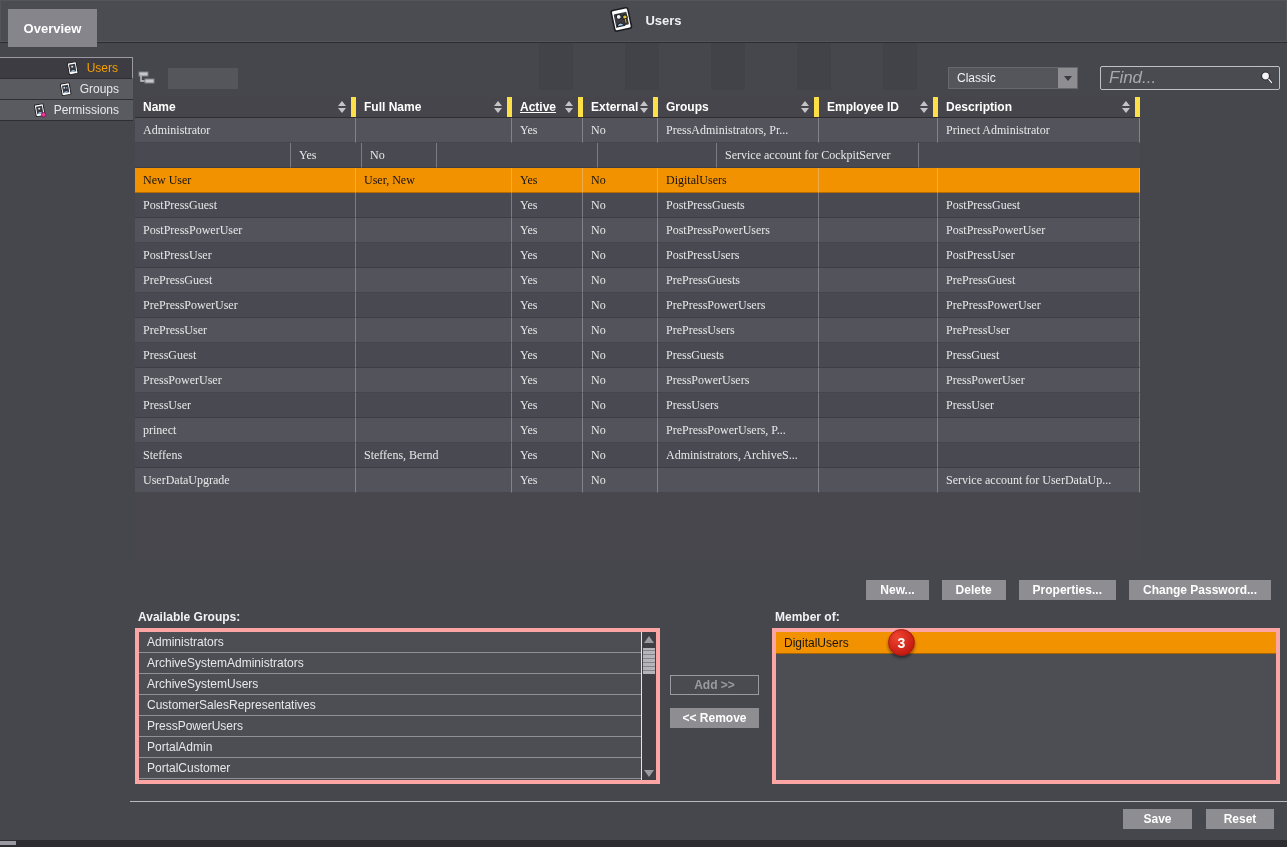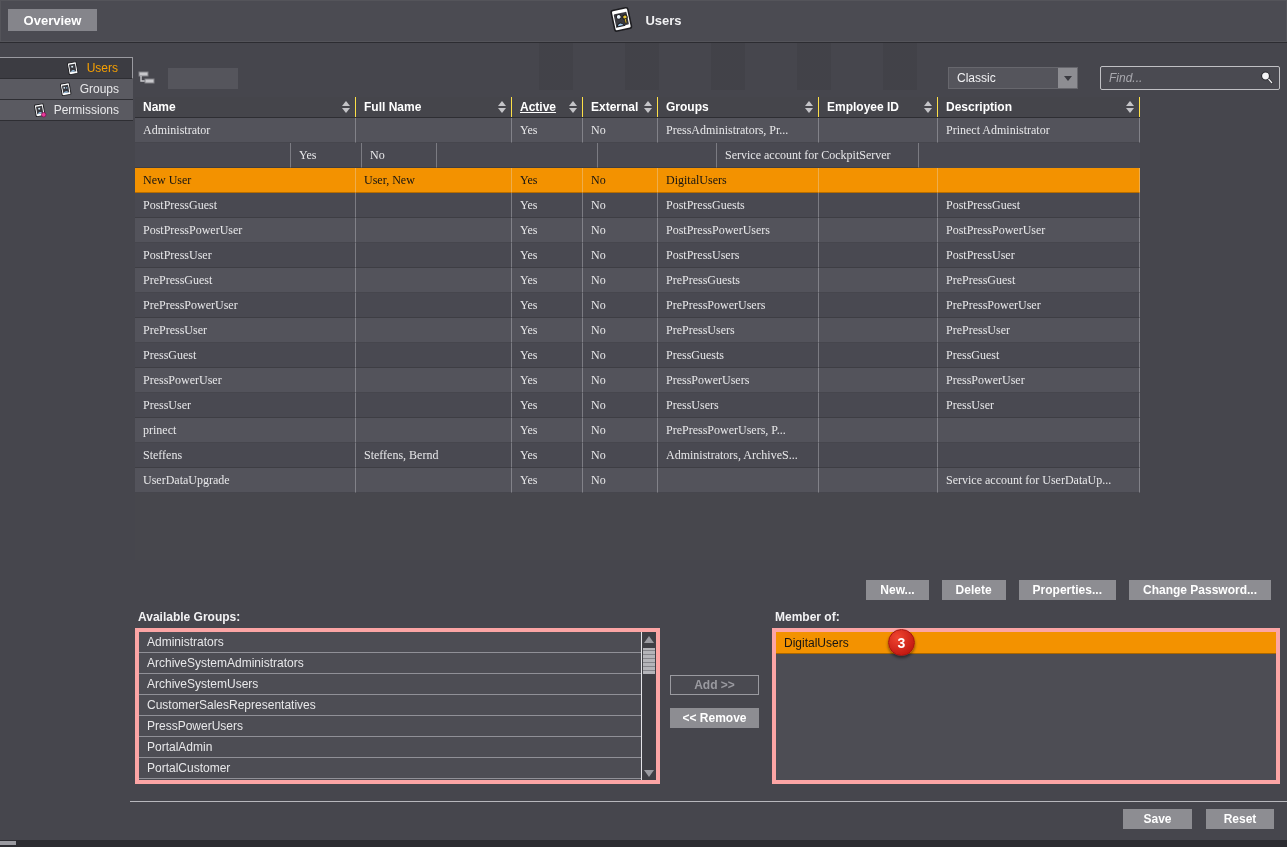--- a/index.html
+++ b/index.html
@@ -8,21 +8,21 @@
   #app { position:relative; width:1287px; height:847px; background:#46464d; overflow:hidden; }
 
   
   .topbar { position:absolute; left:0; top:0; width:1287px; height:43px; background:#4b4b52;
             border-bottom:1px solid #2c2c31; box-shadow:inset 0 0 0 1px rgba(255,255,255,0.05); }
   .ghosts { position:absolute; left:487px; top:4px; width:470px; height:86px; pointer-events:none;
             background:repeating-linear-gradient(90deg, transparent 0 52px, rgba(0,0,0,0.06) 52px 86px); }
   .btn { display:inline-flex; align-items:center; justify-content:center;
          background:#8d8d92; color:#fff; font-weight:bold; font-size:12px;
          border:none; cursor:pointer; }
-  .overview-btn { position:absolute; left:8px; top:9px; width:89px; height:22px; background:#85858b; font-size:13px; }
+  .overview-btn { position:absolute; left:8px; top:9px; width:89px; height:38px; background:#85858b; font-size:13px; }
   .title-wrap { position:absolute; left:50%; top:5px; transform:translateX(-50%);
                 display:flex; align-items:center; gap:10px; }
   .title-wrap .ttl { color:#f0f0f2; font-weight:bold; font-size:13px; }
 
   
   .side-tabs { position:absolute; left:0; top:57px; width:133px; border-top:1px solid #9a9aa0; }
   .side-tab { height:21px; display:flex; align-items:center; justify-content:flex-end;
               gap:7px; padding-right:14px; font-size:12px; color:#e8e8ea;
               background:#5a5a61; border-bottom:1px solid #2e2e33; cursor:pointer; }
   .side-tab.active { background:#3c3c42; color:#f7a000; border-right:1px solid #9a9aa0; }
@@ -33,30 +33,30 @@
   .quick-filter { position:absolute; left:168px; top:68px; width:70px; height:21px; background:#55555c; }
   .view-select { position:absolute; left:948px; top:67px; width:130px; height:22px; display:flex;
                  border:1px solid #67676d; cursor:pointer; }
   .view-select .val { flex:1; background:#55555c; color:#f2f2f4; font-size:12px;
                       display:flex; align-items:center; padding-left:8px; }
   .view-select .arrow { width:19px; background:#8d8d92; display:flex; align-items:center; justify-content:center; }
   .view-select .arrow .tri { width:0; height:0; border-left:4px solid transparent; border-right:4px solid transparent;
                              border-top:5px solid #3a3a40; }
   .find-wrap { position:absolute; left:1100px; top:66px; width:180px; height:24px; }
   .find-wrap input { width:100%; height:100%; background:#4a4a51; border:1px solid #c0c0c4; border-radius:2px;
-                     color:#e8e8ea; font-size:12px; padding:0 26px 0 8px;
+                     color:#e8e8ea; font-size:17px; padding:0 26px 0 8px;
                      font-family:"Liberation Sans", sans-serif; outline:none; }
   .find-wrap input::placeholder { color:#a8a8ae; font-style:italic; }
   .find-wrap .mag { position:absolute; right:5px; top:4px; width:16px; height:16px; }
 
   
   .table { position:absolute; left:135px; top:97px; width:1005px; height:463px; background:#47474d; font-size:12px; }
   .thead { display:flex; height:21px; background:#45454b; border-bottom:1px solid #2e2e33; }
   .th { display:flex; align-items:center; justify-content:space-between; padding:0 4px 0 8px;
-        color:#fff; font-weight:bold; border-right:1px solid #fde047; cursor:pointer; overflow:hidden; white-space:nowrap; }
+        color:#fff; font-weight:bold; border-right:5px solid #fde047; cursor:pointer; overflow:hidden; white-space:nowrap; }
   .sort { display:inline-flex; flex-direction:column; gap:2px; align-items:center; padding:0 1px; }
   .sort .up { width:0; height:0; border-left:4px solid transparent; border-right:4px solid transparent; border-bottom:5px solid #c4c4c8; }
   .sort .dn { width:0; height:0; border-left:4px solid transparent; border-right:4px solid transparent; border-top:5px solid #c4c4c8; }
   .tr { display:flex; height:25px; cursor:pointer;font-family:Liberation Serif, serif; }
   .tr.light { background:#53535b; }
   .tr.dark { background:#494951; }
   .tr.selected { background:var(--sel,#F39200); }
   .td { display:flex; align-items:center; padding-left:8px; color:#e8e8ea;
         border-right:1px solid rgba(230,230,235,0.32); border-bottom:1px solid rgba(0,0,0,0.15);
         overflow:hidden; white-space:nowrap; }

